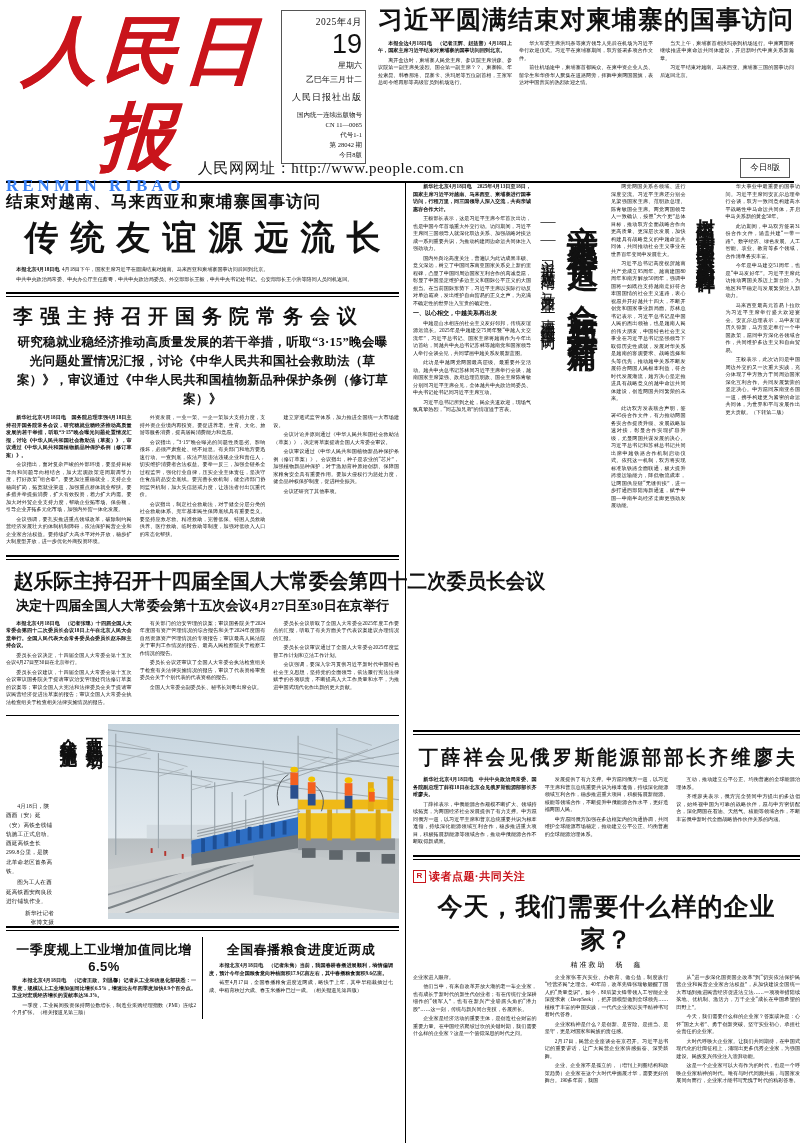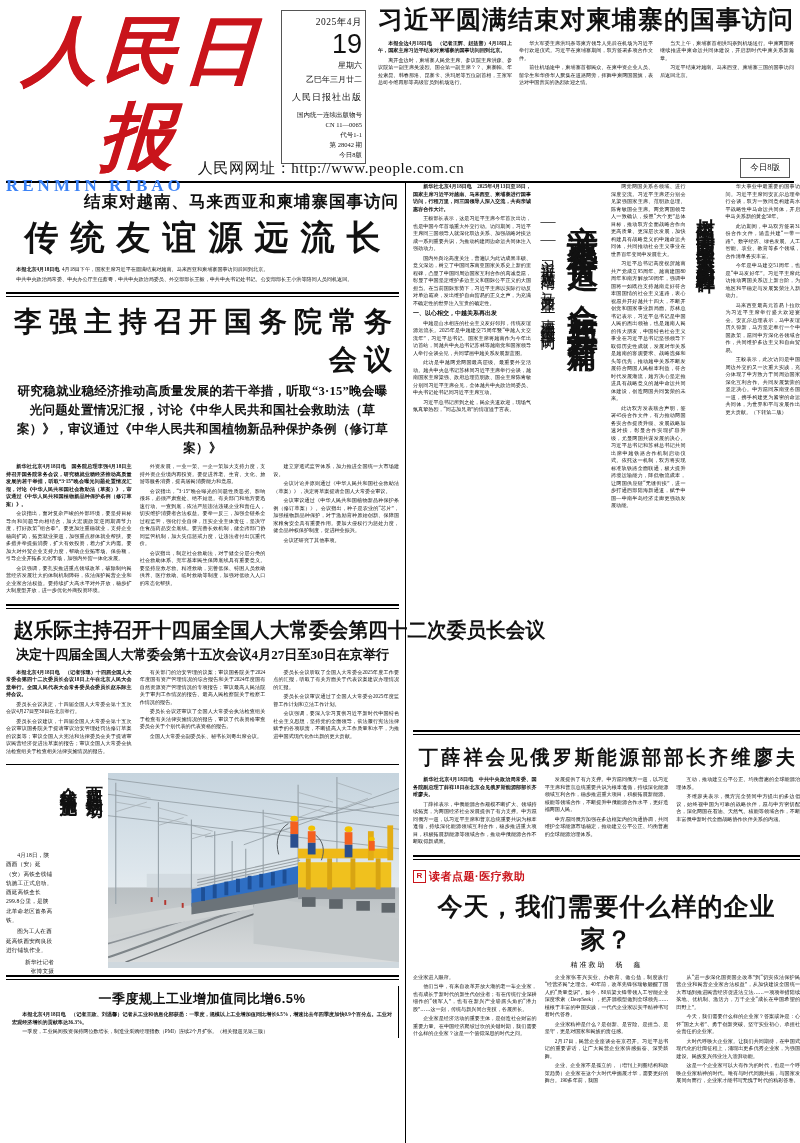--- a/index.html
+++ b/index.html
@@ -56,23 +56,23 @@
   .url-left{width:650px;text-align:center;font-size:15px;letter-spacing:.6px;}
   .pages-box{border:1.4px solid #555;font-size:8.5px;padding:3px 9px;margin-left:auto;margin-right:4px;}
   .hr-thick{border-top:2.5px solid #000;margin:3px 0 0 0;}
 
   
   .body-grid{display:flex;height:960px;}
   .col-left{width:400px;box-sizing:border-box;padding-right:6px;border-right:1px solid #000;}
   .col-right{width:394px;box-sizing:border-box;padding-left:7px;}
 
   
-  .kicker{font-family:"Liberation Sans",sans-serif;font-weight:700;font-size:16.5px;text-align:right;letter-spacing:1px;margin:8px 0 2px;}
+  .kicker{font-family:"Liberation Sans",sans-serif;font-weight:700;font-size:16.5px;text-align:left;letter-spacing:1px;margin:8px 0 2px;}
   .mainhead{font-family:"Liberation Sans",sans-serif;font-weight:700;font-size:34px;text-align:center;letter-spacing:12px;margin:2px 0 4px;text-indent:12px;}
-  .songhead{font-family:"Liberation Serif",serif;font-weight:700;font-size:28px;text-align:right;letter-spacing:7px;margin:6px 0 3px;text-indent:7px;}
+  .songhead{font-family:"Liberation Serif",serif;font-weight:700;font-size:20px;text-align:left;letter-spacing:7px;margin:6px 0 3px;text-indent:7px;}
   .subhead{font-family:"Liberation Serif",serif;font-weight:700;font-size:12.5px;line-height:19px;text-align:center;margin:2px 6px 4px;letter-spacing:.3px;}
   .head-bold-cond{font-family:"Liberation Serif",serif;font-weight:700;font-size:20.5px;text-align:center;letter-spacing:0px;white-space:nowrap;transform:scaleX(.96);}
   .head-sub-line{font-family:"Liberation Serif",serif;font-weight:700;font-size:13.5px;text-align:center;margin-top:2px;white-space:nowrap;transform:scaleX(.97);}
 
   .body3{display:flex;gap:8px;margin-top:5px;}
   .body3 .c{flex:1;font-size:5.1px;line-height:7.5px;text-align:justify;}
   .body3 .c p{margin:0 0 2px;text-indent:2em;}
 
   .dbl-rule{border-top:2.5px solid #000;border-bottom:1px solid #000;height:2px;margin:7px 0 0;}
   .one-rule{border-top:1px solid #000;margin:7px 0 0;}
@@ -400,20 +400,27 @@
       </div>
 
       <div class="dbl-rule"></div>
 
       <div class="briefs">
         <div class="brief">
           <h3>一季度规上工业增加值同比增6.5%</h3>
           <div class="t">
             <p class="lead">本报北京4月18日电　（记者王政、刘温馨）记者从工业和信息化部获悉：一季度，规模以上工业增加值同比增长6.5%，增速比去年四季度加快0.9个百分点。工业对宏观经济增长的贡献率达36.3%。</p>
             <p>一季度，工业民间投资保持两位数增长，制造业采购经理指数（PMI）连续2个月扩张。（相关报道见第三版）</p>
+          </div>
+        </div>
+        <div class="brief">
+          <h3>全国春播粮食进度近两成</h3>
+          <div class="t">
+            <p class="lead">本报北京4月18日电　（记者朱隽）当前，我国春耕春播进展顺利，墒情偏调度，预计今年全国粮食意向种植面积17.9亿亩左右，其中春播粮食面积9.6亿亩。</p>
+            <p>截至4月17日，全国春播粮食进度近两成，略快于上年，其中早稻栽插过七成、中稻育秧过六成、春玉米播种已过一成。（相关报道见第四版）</p>
           </div>
         </div>
       </div>
     </div>
 
     <div class="col-right">
 
       <div class="feature">
         <div class="feat-body-left">
           <p class="lead">新华社北京4月18日电　2025年4月13日至18日，国家主席习近平对越南、马来西亚、柬埔寨进行国事访问，行程万里，同三国领导人深入交流，共商亲诚惠容合作大计。</p>
@@ -464,21 +471,21 @@
         <div class="c">
           <p>互动，推动建立公平公正、均衡普惠的全球能源治理体系。</p>
           <p>齐维廖夫表示，俄方完全赞同中方提出的多边倡议，始终视中国为可靠的战略伙伴，愿与中方密切配合，深化两国在石油、天然气、核能等领域合作，不断丰富俄中新时代全面战略协作伙伴关系的内涵。</p>
         </div>
       </div>
 
       <div class="dbl-rule"></div>
 
       <div class="rt-banner">
         <div class="rt-logo">R</div>
-        <div class="rt-text">读者点题·医疗救助</div>
+        <div class="rt-text">读者点题·共同关注</div>
       </div>
       <div class="rt-head">今天，我们需要什么样的企业家？</div>
       <div class="byline">精准救助　杨　鑫</div>
 
       <div class="bot3">
         <div class="c">
           <p style="text-indent:0;">企业家进入眼帘。</p>
           <p>他们当中，有来自改革开放大潮的老一辈企业家，也有成长于新时代的新生代创业者；有在传统行业深耕细作的“领军人”，也有在新兴产业崭露头角的“潜力股”……这一刻，传统与新兴同台竞技，各展所长。</p>
           <p>企业家是经济活动的重要主体，是创造社会财富的重要力量。在中国经济爬坡过坎的关键时期，我们需要什么样的企业家？这是一个值得深思的时代之问。</p>
         </div>

